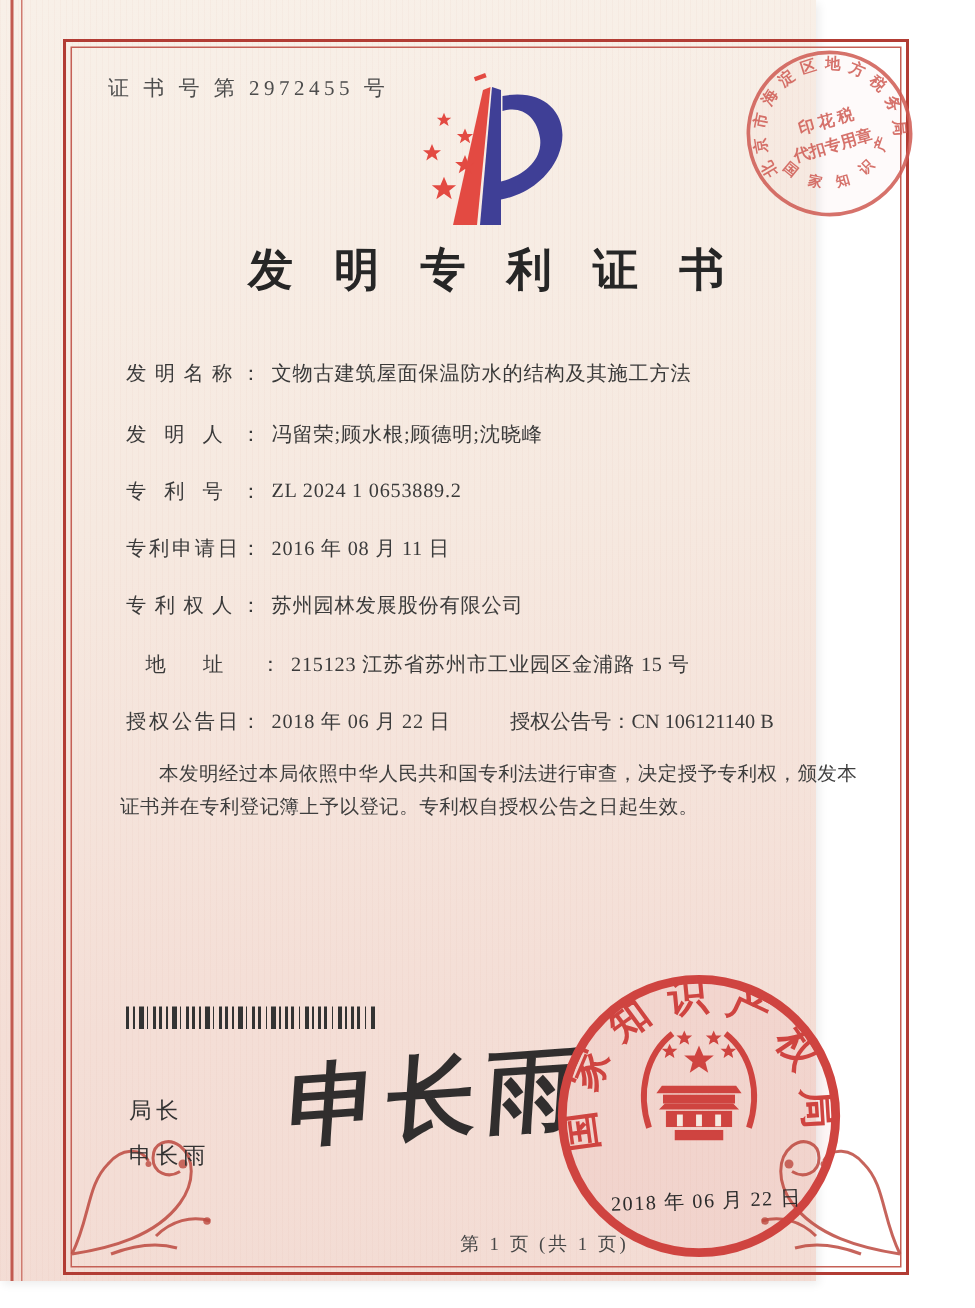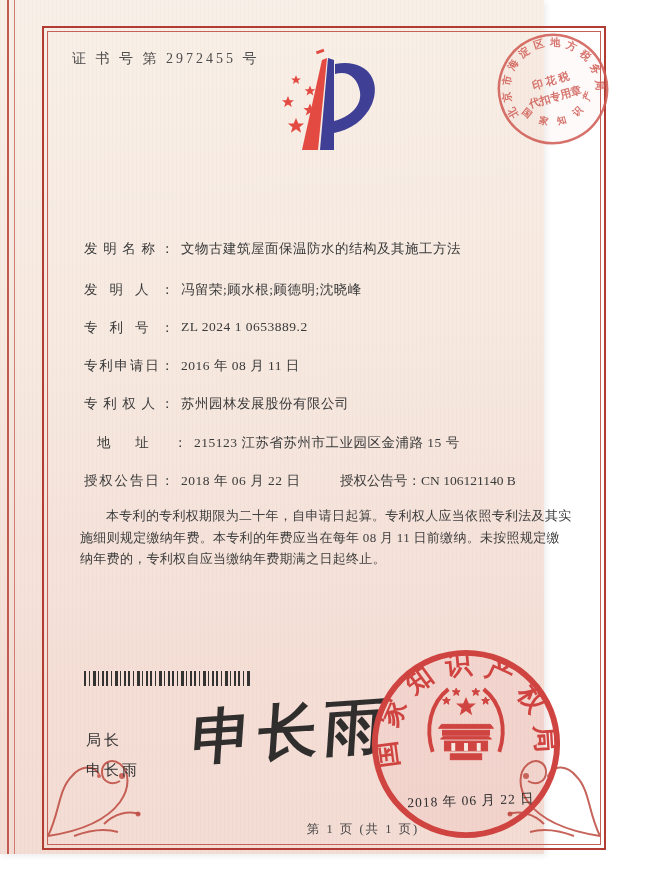--- a/index.html
+++ b/index.html
@@ -110,20 +110,21 @@
     <text font-size="10.5" fill="#cf5a52" font-weight="bold">
       <textPath href="#taxTop" startOffset="0" textLength="168">北京市海淀区地方税务局</textPath>
     </text>
     <text font-size="9.5" fill="#cf5a52" font-weight="bold">
       <textPath href="#taxBot" startOffset="0" textLength="130">国家知识产权局</textPath>
     </text>
     <text x="60" y="55" text-anchor="middle" font-size="11" fill="#cf5a52" font-weight="bold">印 花 税</text>
     <text x="60" y="72" text-anchor="middle" font-size="11" fill="#cf5a52" font-weight="bold">代扣专用章</text>
   </svg>
 
+  <div class="title">发 明 专 利 证 书</div>
 
   <div class="fields">
     <div class="frow" style="top:0;">
       <span class="lbl">发明名称：</span><span class="val">文物古建筑屋面保温防水的结构及其施工方法</span>
     </div>
     <div class="frow" style="top:41px;">
       <span class="lbl">发明人：</span><span class="val">冯留荣;顾水根;顾德明;沈晓峰</span>
     </div>
     <div class="frow" style="top:79px;">
       <span class="lbl">专利号：</span><span class="val">ZL 2024 1 0653889.2</span>
@@ -139,21 +140,21 @@
     </div>
     <div class="frow" style="top:232px;">
       <span class="lbl">授权公告日：</span><span class="val">2018 年 06 月 22 日</span>
       <span class="grant-2nd">
         <span>授权公告号：</span><span>CN 106121140 B</span>
       </span>
     </div>
   </div>
 
   <div class="paras">
-    <p>本专利的专利权期限为二十年，自申请日起算。专利权人应当依照专利法及其实施细则规定缴纳年费。本专利的年费应当在每年 08 月 11 日前缴纳。未按照规定缴纳年费的，专利权自应当缴纳年费期满之日起终止。</p>
+    <p>本发明经过本局依照中华人民共和国专利法进行审查，决定授予专利权，颁发本证书并在专利登记簿上予以登记。专利权自授权公告之日起生效。</p>
   </div>
 
   <div class="barcode"></div>
 
   <div class="sig-office">局长</div>
   <div class="sig-name">申长雨</div>
   <div class="sig-script">申长雨</div>
 
   <svg class="seal" width="196" height="196" viewBox="0 0 200 200">
     <circle cx="100" cy="100" r="93" fill="rgba(207,68,64,0.05)" stroke="#cf4440" stroke-width="6"></circle>

